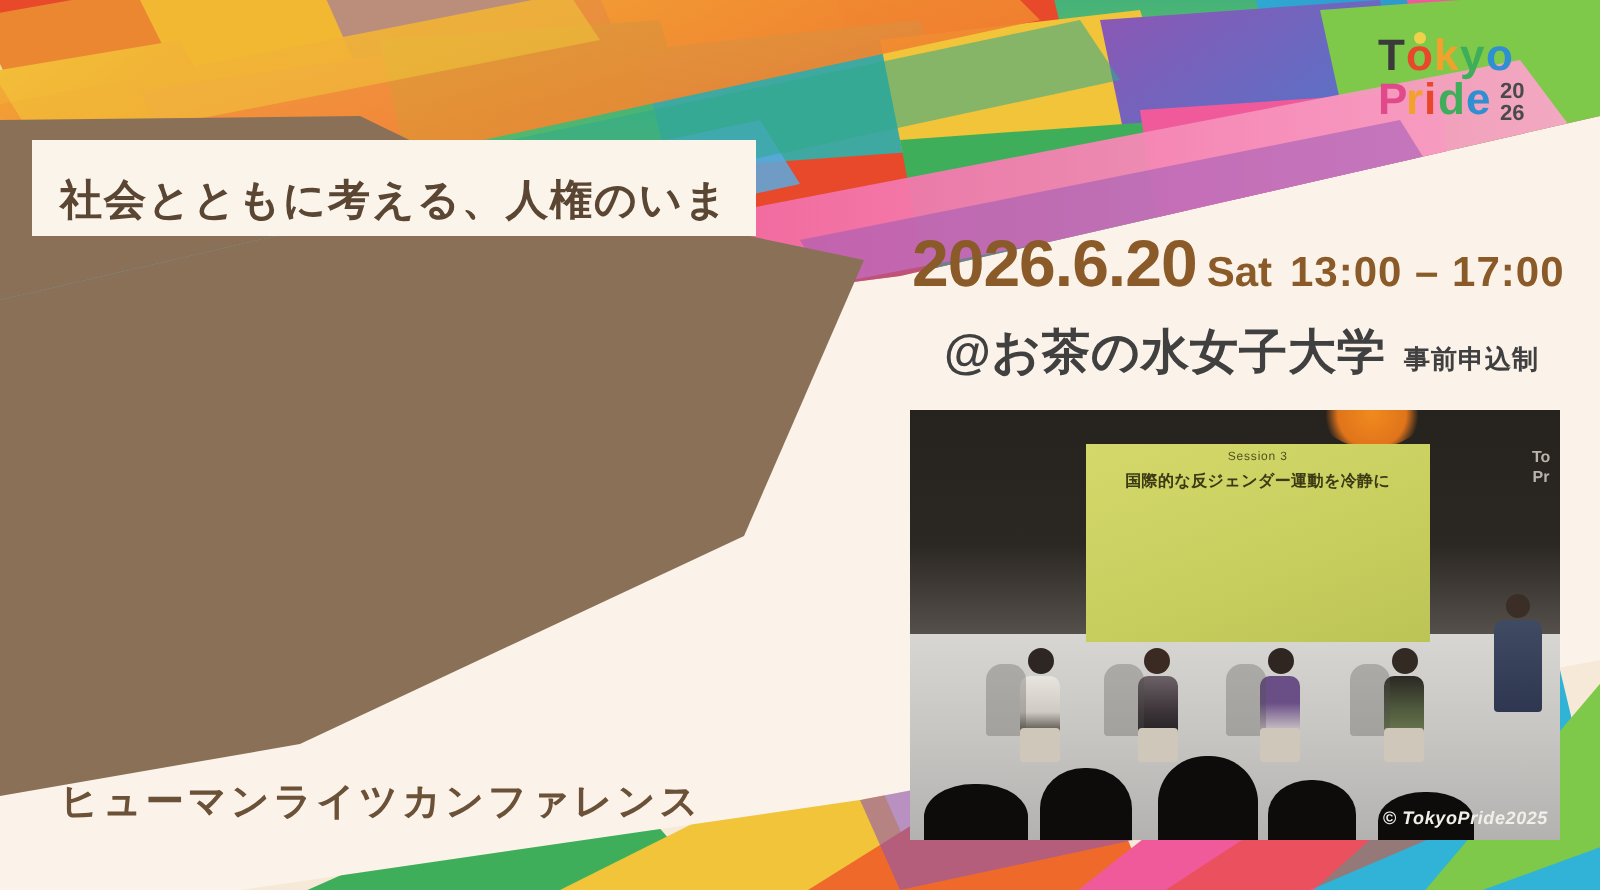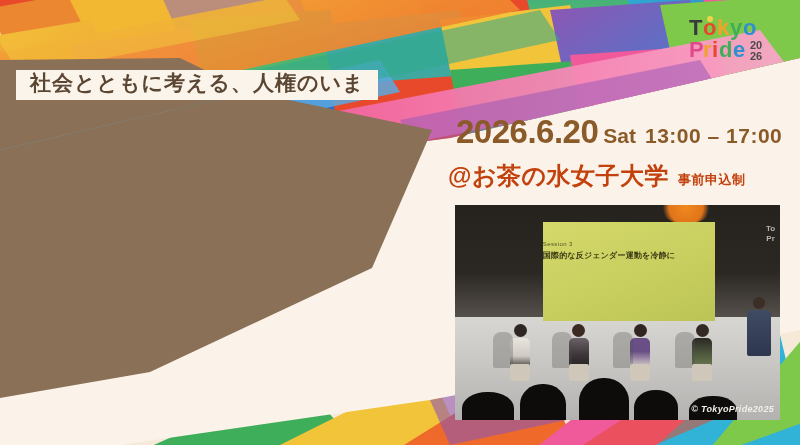--- a/index.html
+++ b/index.html
@@ -33,21 +33,21 @@
   
   .tagline {
     position: absolute;
     left: 16px;
     top: 70px;
     background: #fbf4ea;
     color: #5a4632;
     font-size: 21px;
     font-weight: 700;
     letter-spacing: 1px;
-    padding: 2px 14px 7px 14px;
+    padding: 20px 14px 7px 14px;
     line-height: 1;
     white-space: nowrap;
   }
 
   
   .title-block {
     position: absolute;
     left: 26px;
     top: 108px;
     width: 420px;
@@ -95,24 +95,24 @@
     margin-left: 5px;
   }
   .date-time {
     font-size: 21px;
     font-weight: 700;
     margin-left: 9px;
     letter-spacing: 0.5px;
   }
   .info-venue {
     position: absolute;
-    left: 448px;
+    left: 472px;
     top: 160px;
     white-space: nowrap;
-    color: #c2410c;
+    color: #404040;
   }
   .venue-main {
     font-size: 24px;
     font-weight: 700;
     letter-spacing: 0.5px;
   }
   .venue-note {
     font-size: 13px;
     font-weight: 700;
     margin-left: 9px;
@@ -150,23 +150,23 @@
     background: linear-gradient(180deg,#d8d6d3 0%,#c9c7c4 45%,#b4b2b0 100%);
   }
   .screen {
     position: absolute;
     left: 27%;
     top: 8%;
     width: 53%;
     height: 46%;
     background: linear-gradient(160deg,#d4d86a 0%,#c8cf5f 55%,#bcc455 100%);
     color: #3c3a14;
-    text-align: left;
+    text-align: center;
     box-sizing: border-box;
-    padding-top: 19px;
+    padding-top: 4px;
   }
   .screen-eyebrow {
     font-size: 6px;
     letter-spacing: 0.4px;
     opacity: 0.85;
     margin-bottom: 3px;
   }
   .screen-title {
     font-size: 8px;
     font-weight: 700;
@@ -339,20 +339,21 @@
   <div class="brown-shape">
     <svg width="800" height="445" viewBox="0 0 800 445" xmlns="http://www.w3.org/2000/svg">
       <polygon points="0,150 250,92 432,130 372,268 150,372 0,398" fill="#8a7056"></polygon>
       <polygon points="0,60 180,58 250,92 0,150" fill="#8a7056"></polygon>
     </svg>
   </div>
 
   <div class="tagline">社会とともに考える、人権のいま</div>
 
 
+  <div class="subtitle-jp">ヒューマンライツカンファレンス</div>
 
   <div class="info-date">
     <span class="date-main">2026.6.20</span><span class="date-dow">Sat</span><span class="date-time">13:00 – 17:00</span>
   </div>
 
   <div class="info-venue">
     <span class="venue-main">@お茶の水女子大学</span><span class="venue-note">事前申込制</span>
   </div>
 
   <div class="logo">

